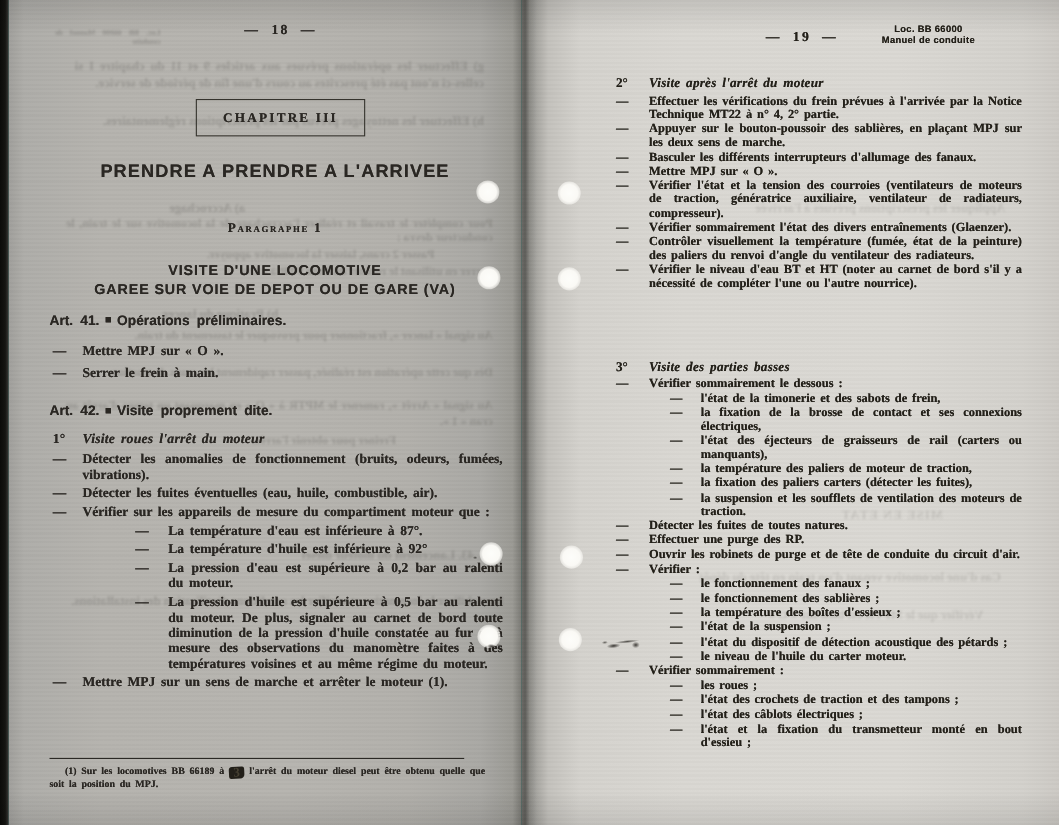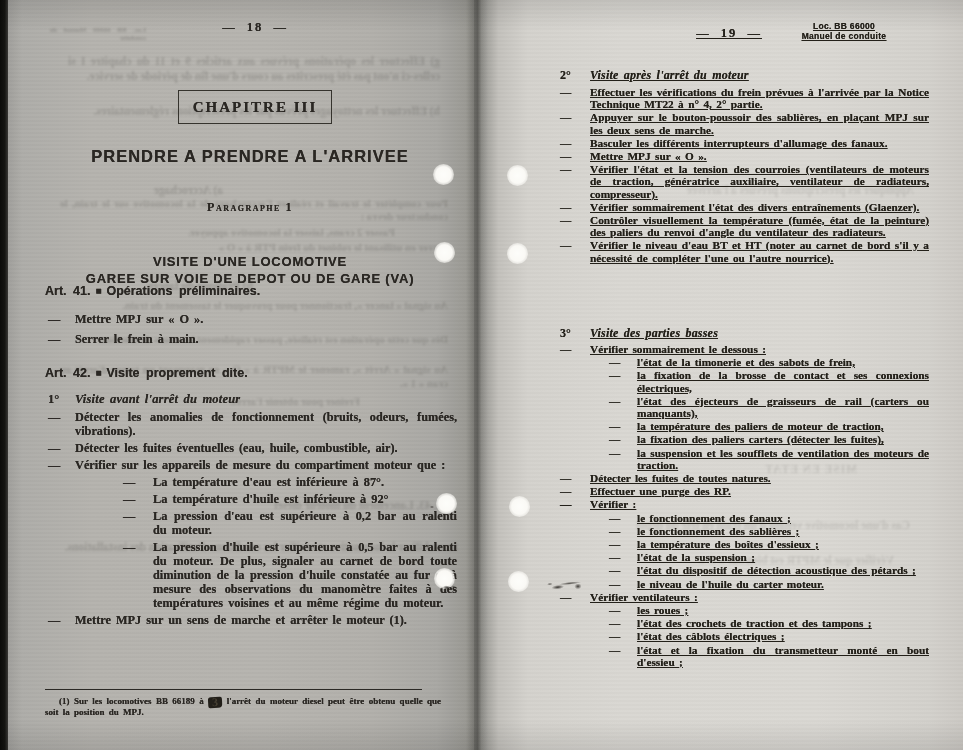--- a/index.html
+++ b/index.html
@@ -67,27 +67,27 @@
   .rg2{left:80px;top:518px;width:356px;}
   .rg3{left:80px;top:553px;width:340px;}
 
   
   .pl{color:#2a2723;}
   .pl .printed{text-shadow:0 0 .6px rgba(38,34,30,.85);}
   .pagenum{position:absolute;font-weight:700;font-size:12.5px;letter-spacing:2px;word-spacing:5px;text-align:center;z-index:5;}
   .pl .pagenum{left:37px;top:20px;width:420px;}
   .chapbox{position:absolute;left:170px;top:90px;width:154px;height:34px;border:1.5px solid #35332d;
            display:flex;align-items:center;justify-content:center;z-index:5;}
-  .chapbox span{font-weight:700;font-size:15px;letter-spacing:2px;}
+  .chapbox span{font-weight:700;font-size:12px;letter-spacing:2px;}
   .title{position:absolute;left:37px;top:147px;width:410px;text-align:center;z-index:5;
          font-family:"Liberation Sans",sans-serif;font-weight:700;font-size:16.5px;letter-spacing:1px;}
   .parag{position:absolute;left:37px;top:200px;width:410px;text-align:center;z-index:5;
          font-weight:700;font-size:12px;font-variant:small-caps;letter-spacing:1.5px;}
   .subtitle{position:absolute;left:37px;top:238px;width:410px;text-align:center;z-index:5;
-         font-family:"Liberation Sans",sans-serif;font-weight:700;font-size:13px;line-height:16.5px;letter-spacing:.8px;margin-top:16px;}
+         font-family:"Liberation Sans",sans-serif;font-weight:700;font-size:13px;line-height:16.5px;letter-spacing:.8px;}
   .art{position:absolute;left:37px;width:410px;z-index:5;
        font-family:"Liberation Sans",sans-serif;font-weight:700;font-size:12.5px;word-spacing:3px;}
   .art .sq{font-size:10px;margin:0 5px;vertical-align:1px;}
   .art41{top:284px;} .art42{top:366px;}
   .sec{position:absolute;width:410px;z-index:5;font-weight:700;font-size:12.5px;}
   .pl .sec{left:37px;padding-left:30px;}
   .sec .num{position:absolute;left:3px;font-style:normal;}
   .sec .st{font-style:italic;letter-spacing:.2px;word-spacing:2px;}
   .sec1{top:392px;}
 
@@ -101,21 +101,21 @@
   .pl .li.lv2{margin-left:78px;padding-left:30px;} .pl .li.lv2 .dash{left:0;}
 
   .footrule{position:absolute;left:37px;top:689px;width:377px;border-top:1.5px solid #2b2925;z-index:5;}
   .footnote{position:absolute;left:37px;top:695px;width:396px;z-index:5;
             font-weight:700;font-size:9px;line-height:10.5px;text-align:justify;text-indent:14px;word-spacing:2px;}
   .blob{display:inline-block;background:#221f19;color:#453f31;padding:0 1px;min-width:14px;text-align:center;
         border-radius:3px 2px 4px 2px;transform:rotate(-3deg) translateY(2px);font-size:12px;line-height:11px;text-indent:0;}
 
   
   .pr{color:#232019;}
-  .pr .printed{text-shadow:0 0 .5px rgba(30,27,22,.8);text-decoration:underline;}
+  .pr .printed{text-shadow:0 0 .5px rgba(30,27,22,.8);}
   .pr .pagenum{left:60px;top:26px;width:390px;}
   .header{position:absolute;left:290px;top:21px;width:160px;text-align:center;z-index:5;
           font-family:"Liberation Sans",sans-serif;font-weight:700;font-size:8.5px;line-height:10px;letter-spacing:.3px;}
   .pr .sec{left:78px;width:377px;padding-left:38px;font-size:12px;}
   .pr .sec .num{left:8px;}
   .sec2{top:68px;} .sec3{top:326px;}
   .pr .list{left:78px;width:377px;font-size:11.3px;line-height:12.2px;word-spacing:.14em;font-weight:700;}
   .l2{top:86px;} .l3{top:343px;}
   .pr .li{margin-bottom:1px;}
   .pr .li.lv1{padding-left:38px;} .pr .li.lv1 .dash{left:8px;}
@@ -161,21 +161,21 @@
 
     <div class="li lv1"><span class="dash">—</span><span>Mettre MPJ sur « O ».</span></div>
         <div class="li lv1"><span class="dash">—</span><span>Serrer le frein à main.</span></div>
       </div>
 
     <div class="art art42 printed">
       <span>Art. 42.</span><span class="sq">■</span><span>Visite proprement dite.</span>
     </div>
 
     <div class="sec sec1 printed">
-      <span class="num">1°</span><span class="st">Visite avant l'arrêt du moteur</span>
+      <span class="num">1°</span><span class="st">Visite roues l'arrêt du moteur</span>
     </div>
     <div class="list l1 printed">
 
     <div class="li lv1"><span class="dash">—</span><span>Détecter les anomalies de fonctionnement (bruits, odeurs, fumées, vibrations).</span></div>
         <div class="li lv1"><span class="dash">—</span><span>Détecter les fuites éventuelles (eau, huile, combustible, air).</span></div>
         <div class="li lv1"><span class="dash">—</span><span>Vérifier sur les appareils de mesure du compartiment moteur que :</span></div>
         <div class="li lv2"><span class="dash">—</span><span>La température d'eau est inférieure à 87°.</span></div>
         <div class="li lv2"><span class="dash">—</span><span>La température d'huile est inférieure à 92°</span></div>
         <div class="li lv2"><span class="dash">—</span><span>La pression d'eau est supérieure à 0,2 bar au ralenti du moteur.</span></div>
         <div class="li lv2"><span class="dash">—</span><span>La pression d'huile est supérieure à 0,5 bar au ralenti du moteur. De plus, signaler au carnet de bord toute diminution de la pression d'huile constatée au fur et à mesure des observations du manomètre faites à des températures voisines et au même régime du moteur.</span></div>
@@ -224,29 +224,29 @@
 
     <div class="li lv1"><span class="dash">—</span><span>Vérifier sommairement le dessous :</span></div>
         <div class="li lv2"><span class="dash">—</span><span>l'état de la timonerie et des sabots de frein,</span></div>
         <div class="li lv2"><span class="dash">—</span><span>la fixation de la brosse de contact et ses connexions électriques,</span></div>
         <div class="li lv2"><span class="dash">—</span><span>l'état des éjecteurs de graisseurs de rail (carters ou manquants),</span></div>
         <div class="li lv2"><span class="dash">—</span><span>la température des paliers de moteur de traction,</span></div>
         <div class="li lv2"><span class="dash">—</span><span>la fixation des paliers carters (détecter les fuites),</span></div>
         <div class="li lv2"><span class="dash">—</span><span>la suspension et les soufflets de ventilation des moteurs de traction.</span></div>
         <div class="li lv1"><span class="dash">—</span><span>Détecter les fuites de toutes natures.</span></div>
         <div class="li lv1"><span class="dash">—</span><span>Effectuer une purge des RP.</span></div>
-        <div class="li lv1"><span class="dash">—</span></div>
+        <div class="li lv1"><span class="dash">—</span><span>Ouvrir les robinets de purge et de tête de conduite du circuit d'air.</span></div>
         <div class="li lv1"><span class="dash">—</span><span>Vérifier :</span></div>
         <div class="li lv2"><span class="dash">—</span><span>le fonctionnement des fanaux ;</span></div>
         <div class="li lv2"><span class="dash">—</span><span>le fonctionnement des sablières ;</span></div>
         <div class="li lv2"><span class="dash">—</span><span>la température des boîtes d'essieux ;</span></div>
         <div class="li lv2"><span class="dash">—</span><span>l'état de la suspension ;</span></div>
         <div class="li lv2"><span class="dash">—</span><span>l'état du dispositif de détection acoustique des pétards ;</span></div>
         <div class="li lv2"><span class="dash">—</span><span>le niveau de l'huile du carter moteur.</span></div>
-        <div class="li lv1"><span class="dash">—</span><span>Vérifier ventilateurs :</span></div>
+        <div class="li lv1"><span class="dash">—</span><span>Vérifier sommairement :</span></div>
         <div class="li lv2"><span class="dash">—</span><span>les roues ;</span></div>
         <div class="li lv2"><span class="dash">—</span><span>l'état des crochets de traction et des tampons ;</span></div>
         <div class="li lv2"><span class="dash">—</span><span>l'état des câblots électriques ;</span></div>
         <div class="li lv2"><span class="dash">—</span><span>l'état et la fixation du transmetteur monté en bout d'essieu ;</span></div>
       </div>
   </div>
 
   <div class="gutter"></div>
 
   <div class="hole h1"></div>

